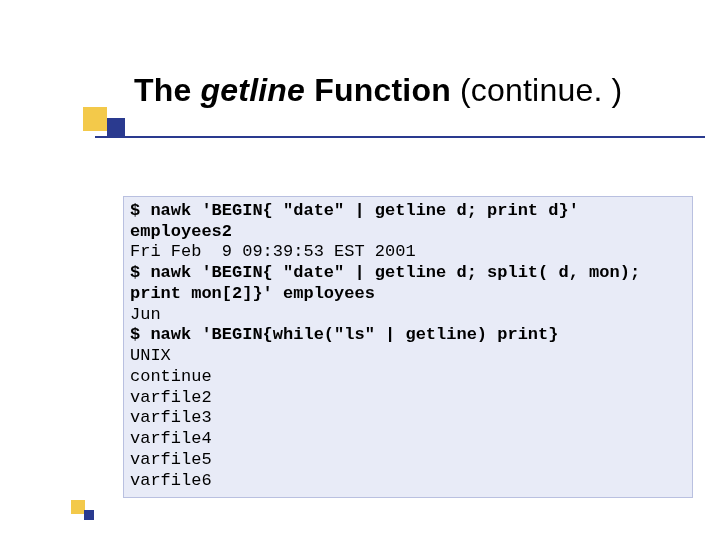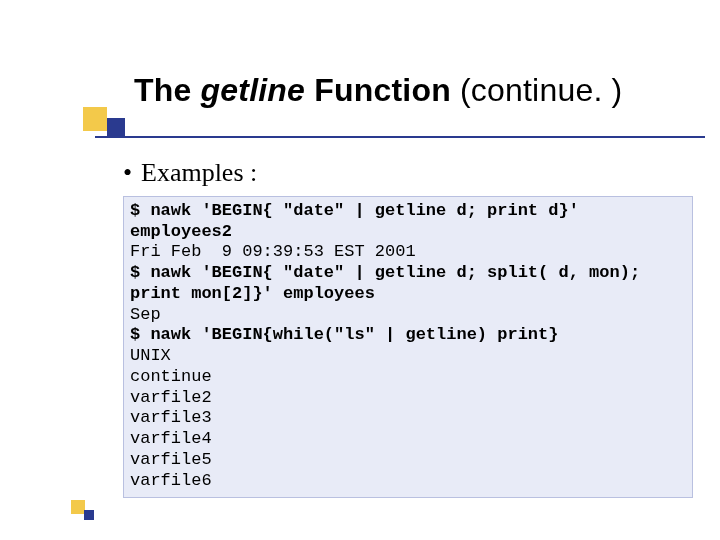--- a/index.html
+++ b/index.html
@@ -92,28 +92,25 @@
   <div class="block-navy" style="left:59px; top:118px; width:18px; height:18px;"></div>
   <div class="rule-line" style="left:47px; top:136px; width:610px;"></div>
 
   <div class="block-yellow" style="left:23px; top:500px; width:14px; height:14px;"></div>
   <div class="block-navy" style="left:36px; top:510px; width:10px; height:10px;"></div>
 
   <div class="title">
     <span class="t-the">The </span><span class="t-fn">getline</span><span class="t-func"> Function </span><span class="t-cont">(continue. )</span>
   </div>
 
-  <div class="bullet">
-    <span class="dot">•</span><span>Examples :</span>
-  </div>
 
   <div class="codebox"><span class="cmd">$ nawk 'BEGIN{ "date" | getline d; print d}' employees2</span>
 <span class="out">Fri Feb  9 09:39:53 EST 2001</span>
 <span class="cmd">$ nawk 'BEGIN{ "date" | getline d; split( d, mon); print mon[2]}' employees</span>
-<span class="out">Sep</span>
+<span class="out">Jun</span>
 <span class="cmd">$ nawk 'BEGIN{while("ls" | getline) print}</span>
 <span class="out">UNIX</span>
 <span class="out">continue</span>
 <span class="out">varfile2</span>
 <span class="out">varfile3</span>
 <span class="out">varfile4</span>
 <span class="out">varfile5</span>
 <span class="out">varfile6</span></div>
 
 </div>

